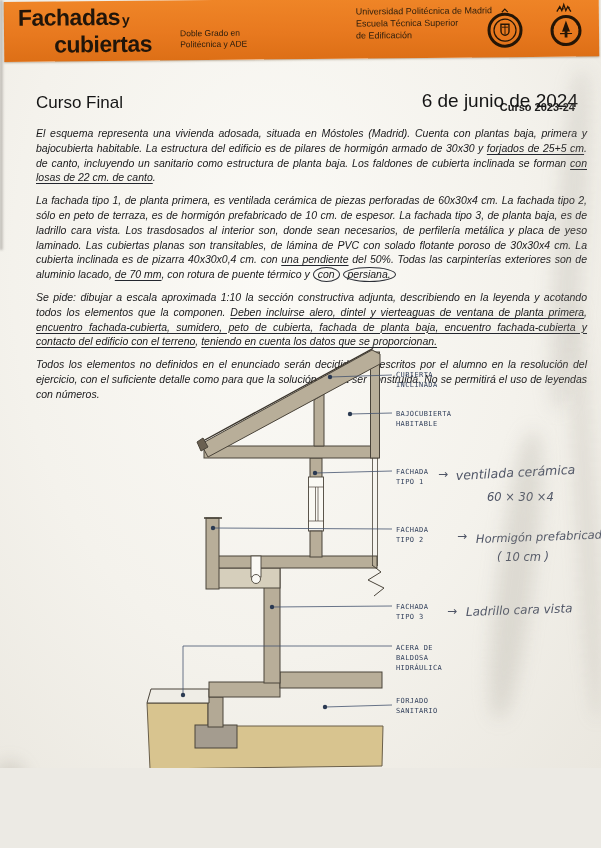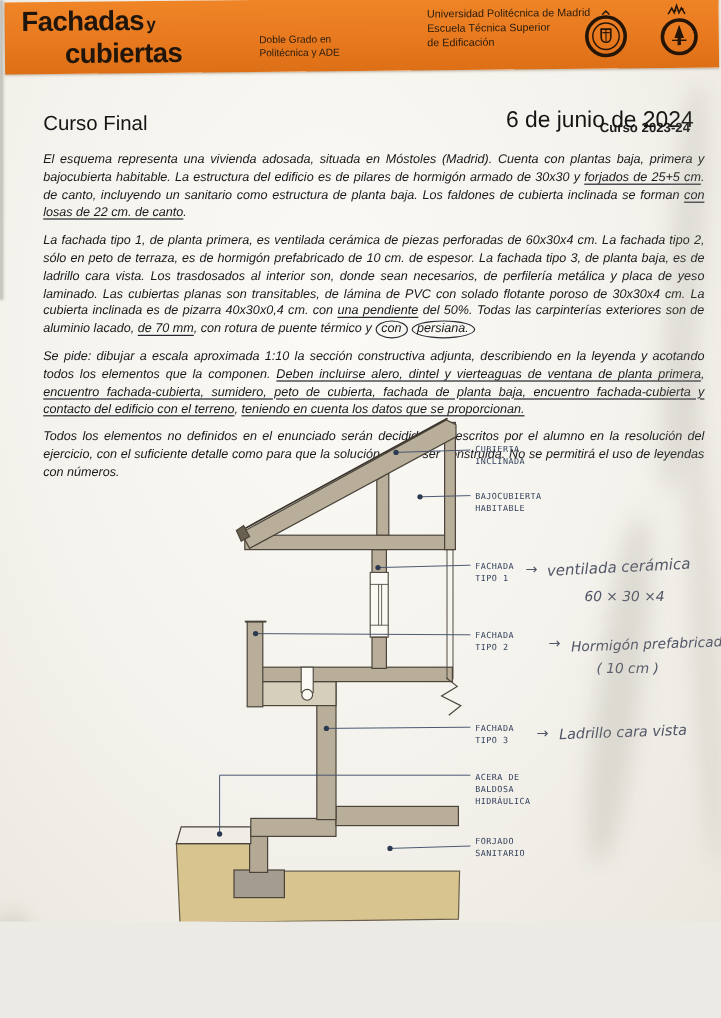--- a/index.html
+++ b/index.html
@@ -9,21 +9,21 @@
     font-family:"Liberation Sans", sans-serif;color:#1d1d1d;overflow:hidden;}
   
   .banner{position:absolute;left:4px;top:2px;width:595px;height:60px;
     background:linear-gradient(180deg,#ef8527 0%,#e8791f 55%,#dd6f16 100%);
     transform:rotate(-0.55deg);transform-origin:left center;
     box-shadow:0 1px 2px rgba(90,60,20,.35);}
   .banner-title{position:absolute;left:14px;top:4px;width:170px;color:#20150a;line-height:24px;}
   .bt1{font-size:23px;font-weight:bold;letter-spacing:-0.5px;}
   .bt1 .small-y{font-size:14px;font-weight:bold;margin-left:2px;}
   .bt2{font-size:23px;font-weight:bold;letter-spacing:-0.5px;margin-left:36px;}
-  .banner-program{position:absolute;left:176px;top:28px;font-size:8.5px;line-height:11px;color:#2a1c0c;margin-left:36px;}
+  .banner-program{position:absolute;left:176px;top:28px;font-size:8.5px;line-height:11px;color:#2a1c0c;}
   .banner-univ{position:absolute;left:352px;top:7px;font-size:9px;line-height:12px;color:#2a1c0c;}
   .banner-seals{position:absolute;right:6px;top:3px;width:118px;height:56px;}
   
   .course{position:absolute;right:26px;top:79px;font-size:11px;font-weight:600;margin-top:22px;}
   .exam-title{position:absolute;left:36px;top:93px;font-size:17px;color:#151515;}
   .exam-date{position:absolute;right:23px;top:90px;font-size:19px;color:#151515;}
   
   .content{position:absolute;left:36px;top:126px;width:551px;font-size:10.5px;line-height:14.8px;text-align:justify;color:#19191b;}
   .content p{margin:0 0 8px 0;font-style:italic;}
   .u{text-decoration:underline;text-decoration-thickness:1.1px;text-underline-offset:2px;text-decoration-color:#23262e;}

